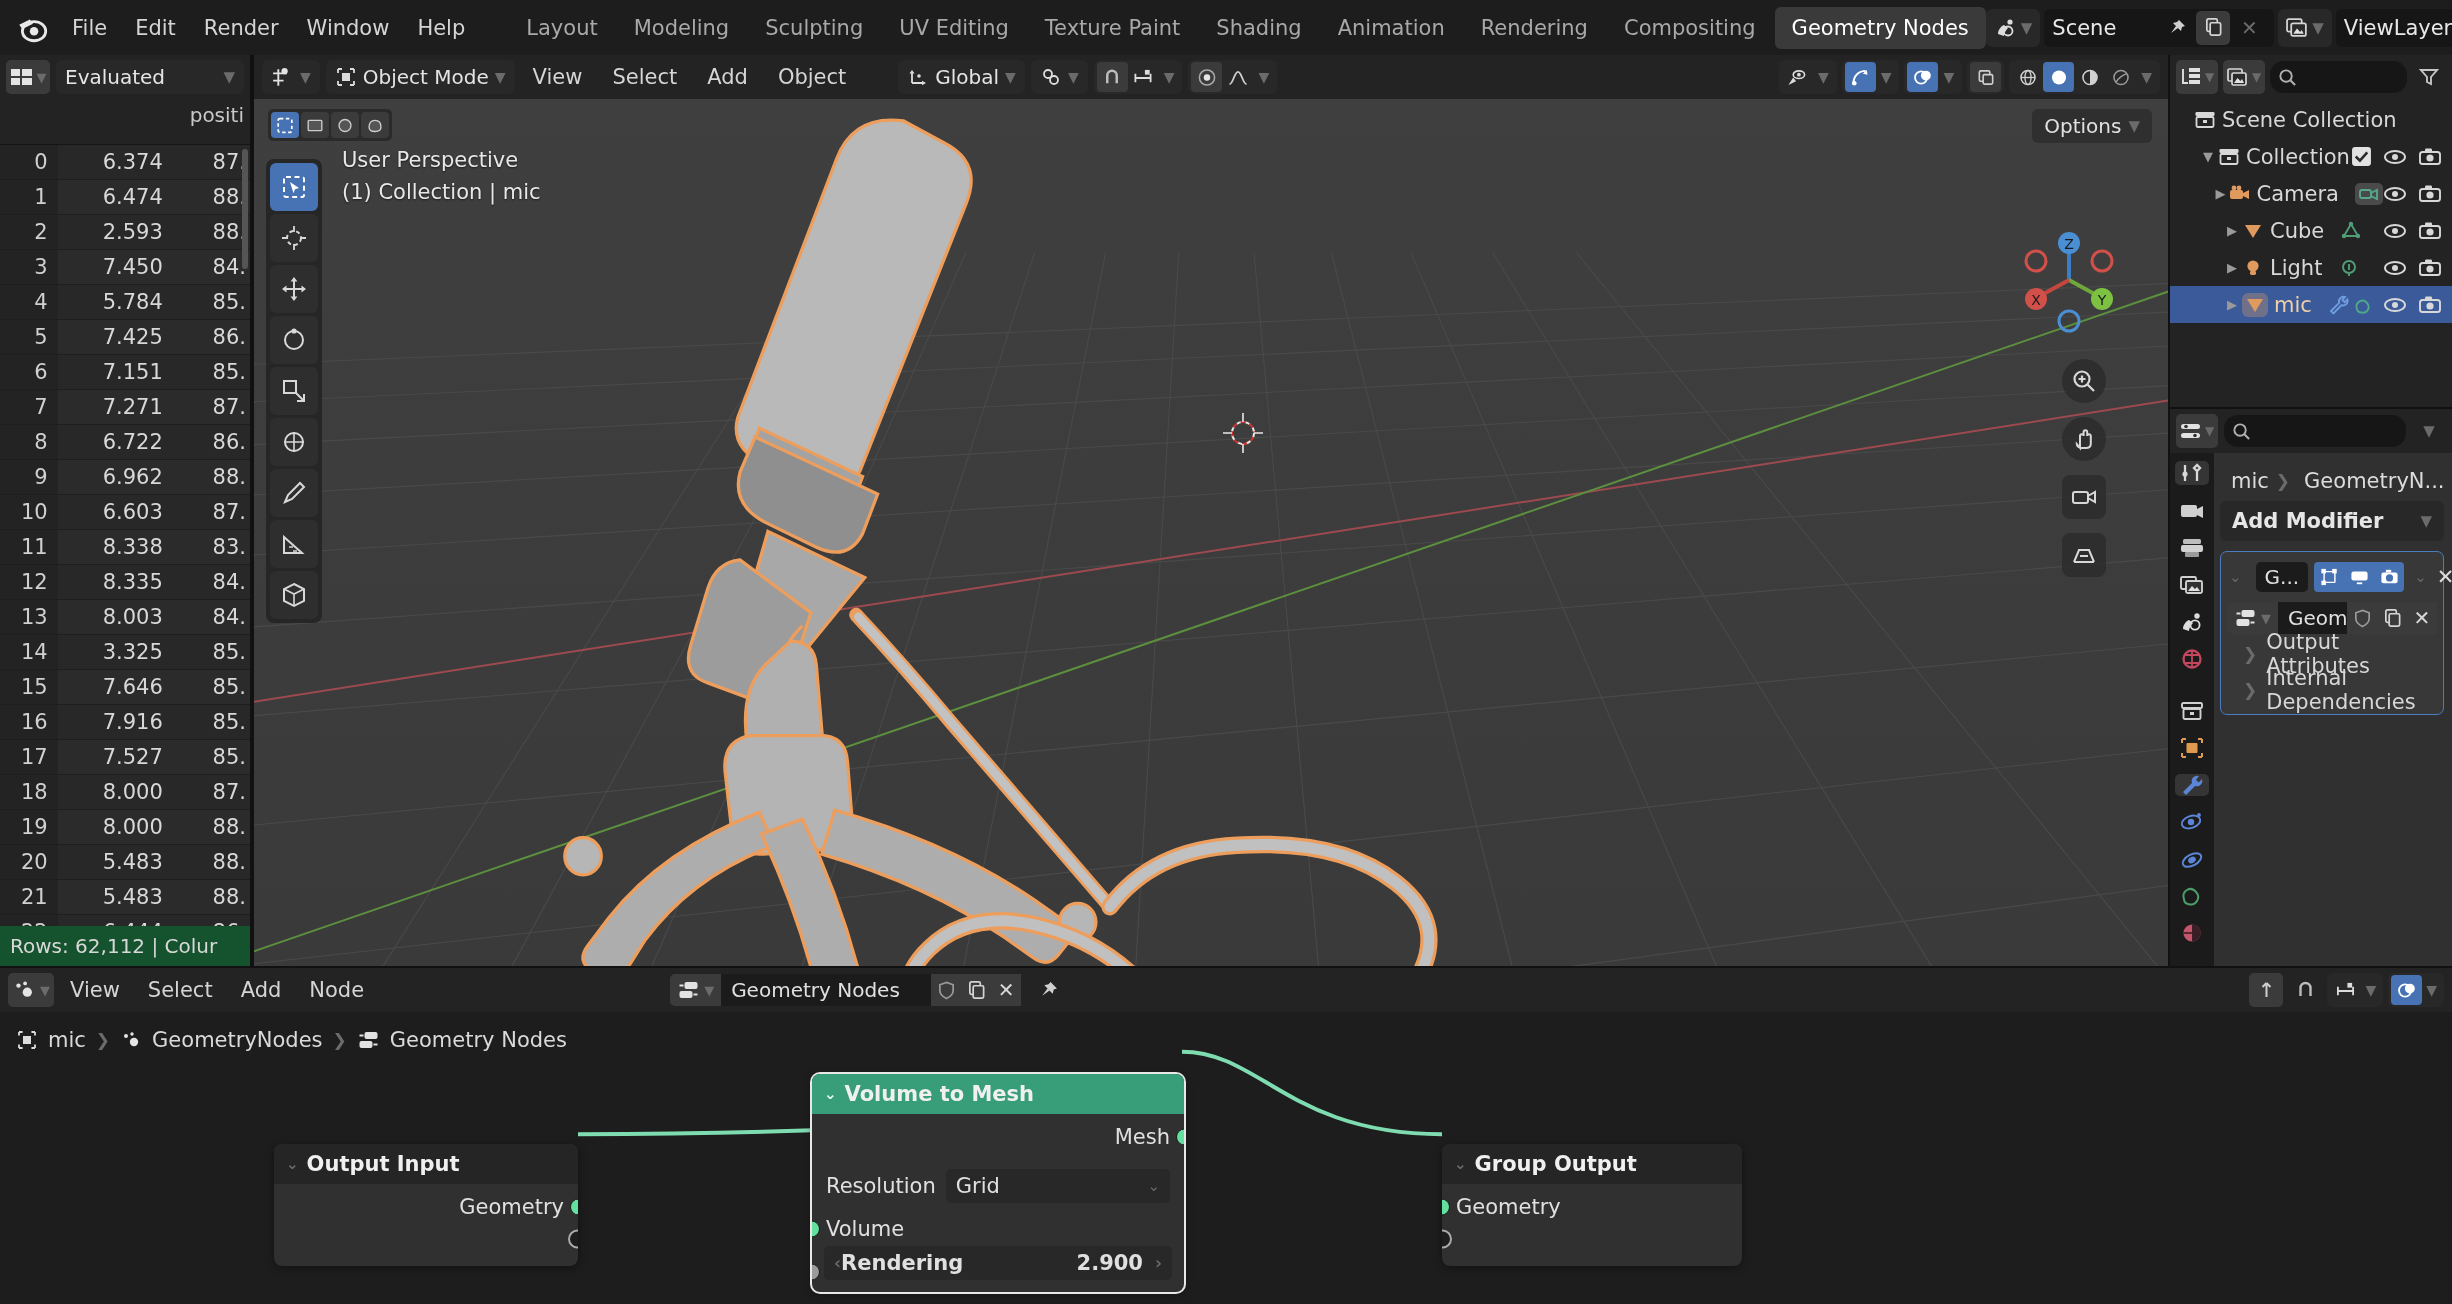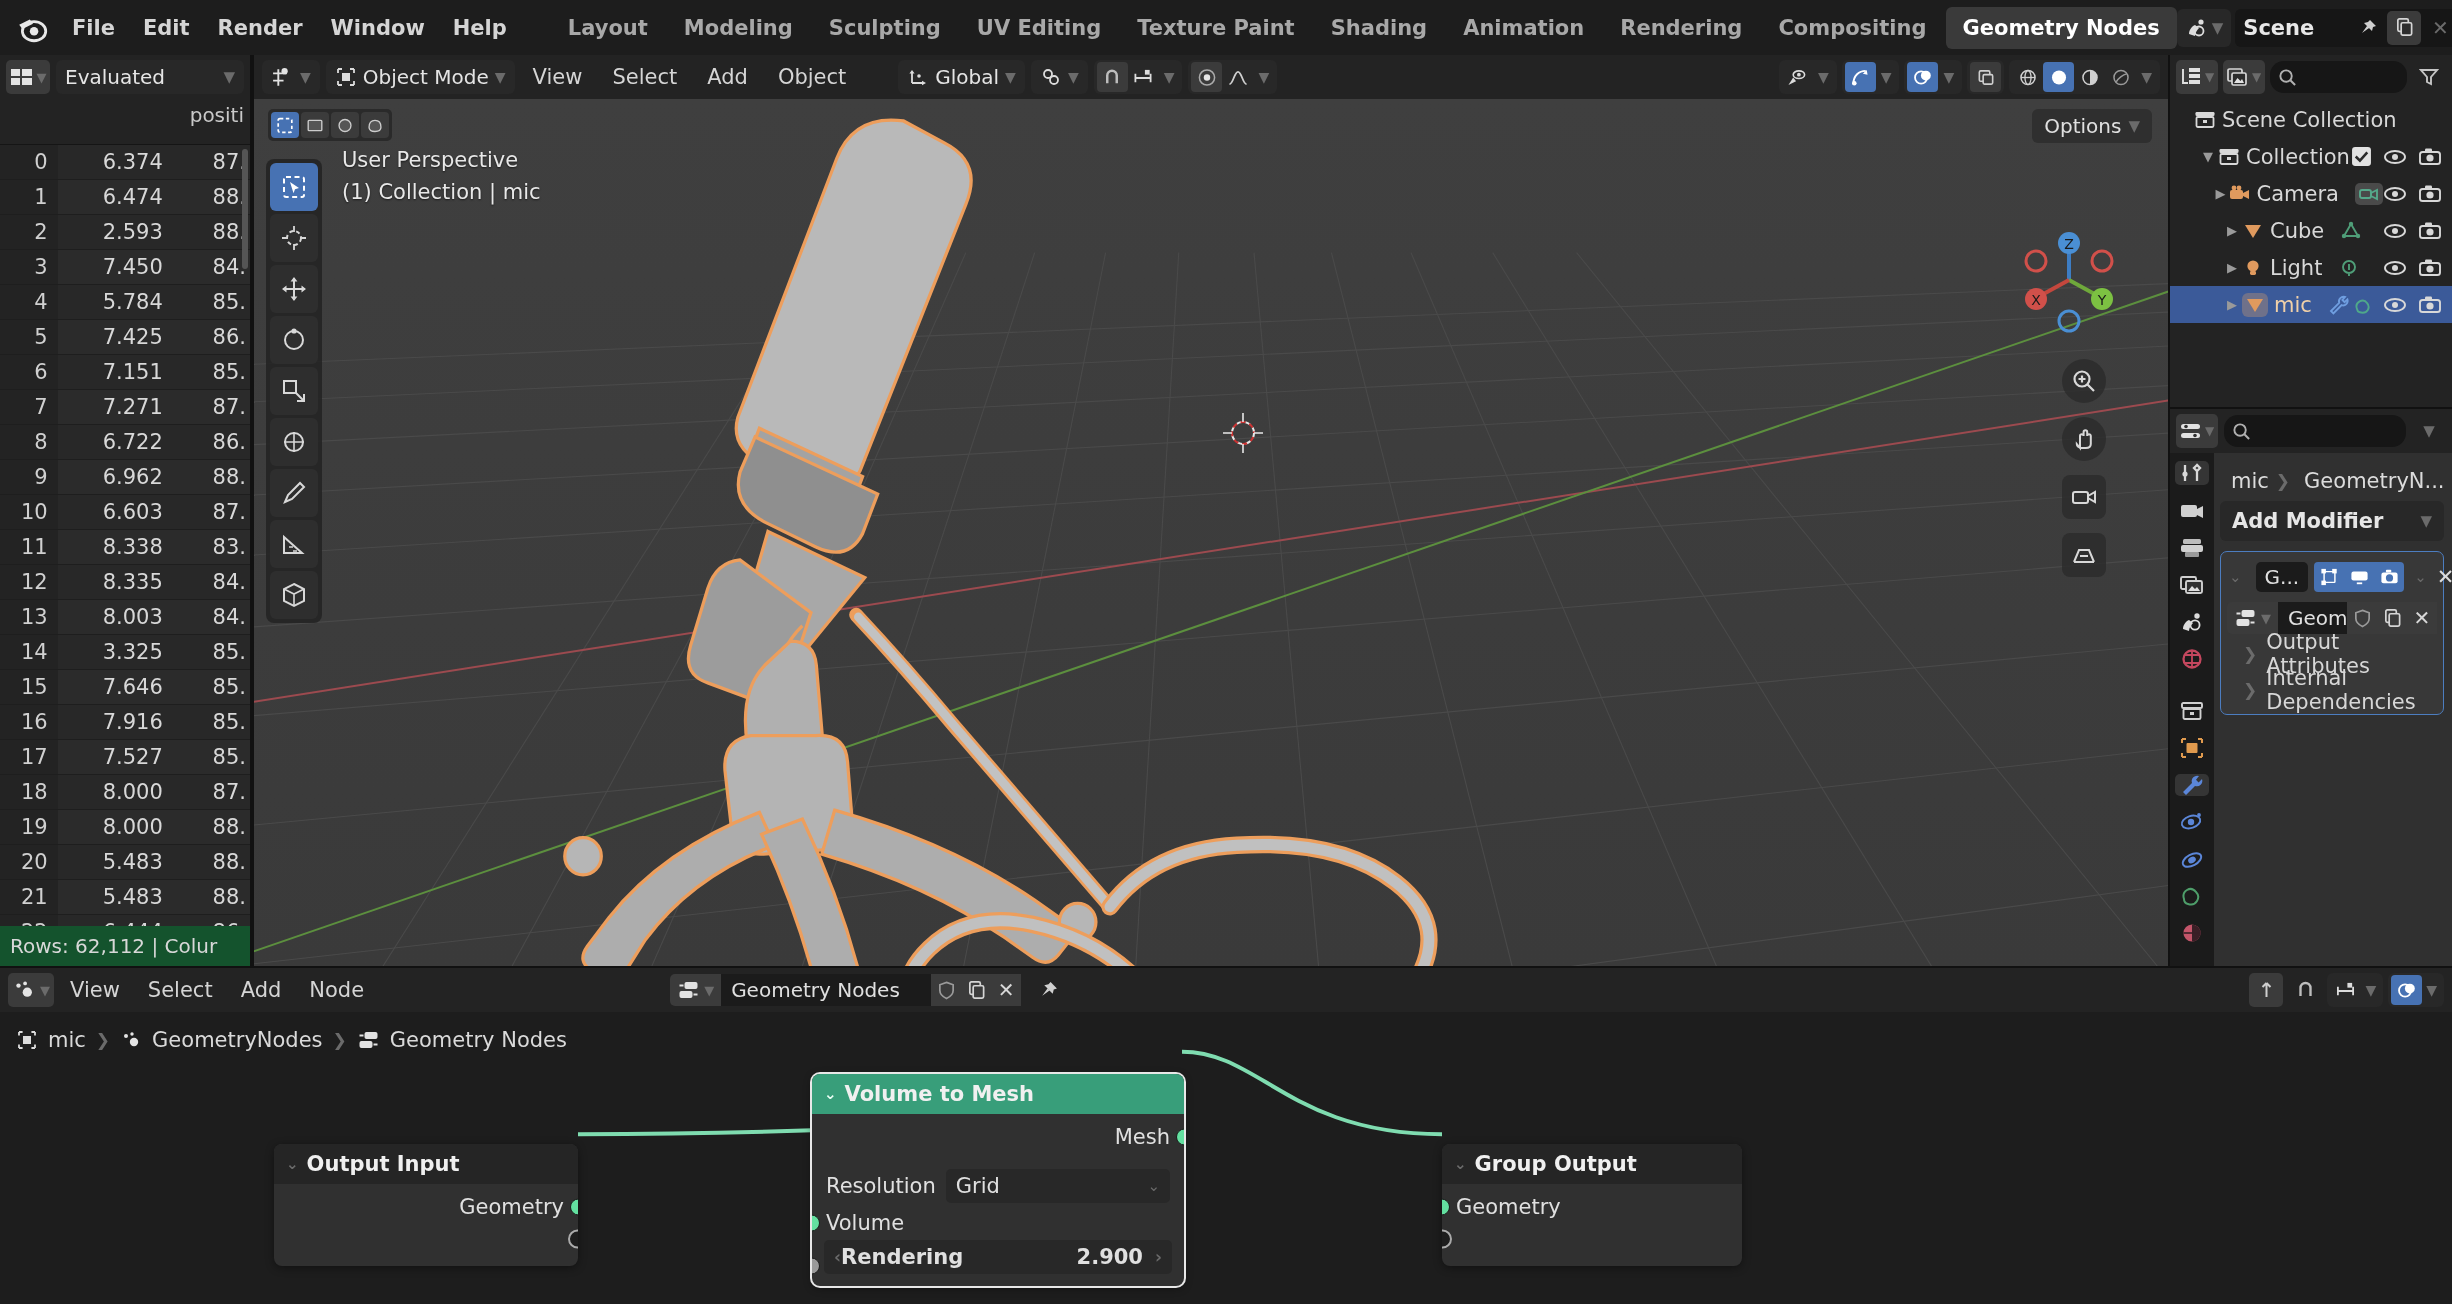--- a/index.html
+++ b/index.html
@@ -8,21 +8,21 @@
     width:2452px; height:1304px; overflow:hidden;
     font-family:"DejaVu Sans", sans-serif;
     color:#e0e0e0; font-size:21px;
     position:relative;
   }
   .app{ position:absolute; inset:0; background:#1a1a1a; display:flex; flex-direction:column; }
 
   
   .topbar{
     height:55px; background:#1d1d1d; display:flex; align-items:center;
-    padding:0 6px; gap:0; flex:0 0 55px; position:relative;font-weight:bold;
+    padding:0 6px; gap:0; flex:0 0 55px; position:relative;
   }
   .blender-logo{ width:40px;height:40px; margin:0 8px 0 10px; display:flex;align-items:center;justify-content:center; }
   .menu-item{
     padding:6px 14px; font-size:21px; color:#d5d5d5; white-space:nowrap; border-radius:4px;
   }
   .tabs{ display:flex; align-items:center; margin-left:30px; gap:2px; }
   .wtab{ padding:9px 17px; font-size:21px; color:#a8a8a8; border-radius:6px; white-space:nowrap;}
   .wtab.active{ background:#3a3a3a; color:#fff; }
   .topbar-right{ margin-left:auto; display:flex; align-items:center; gap:4px; padding-right:8px;}
   .field{
@@ -1312,21 +1312,21 @@
             <span class="sock right"></span>
           </div>
           <div style="height:12px"></div>
           <div class="prop-row">
             <span>Resolution</span>
             <div class="prop-dd">
               <span>Grid</span>
               <span class="dim" style="font-size:15px;">⌄</span>
             </div>
           </div>
-          <div class="sockrow" style="">
+          <div class="sockrow" style="margin-top:6px;">
             <span class="sock left"></span>
             <span>Volume</span>
           </div>
           <div style="position:relative;">
             <span class="sock gray left" style="top:26px;"></span>
             <div class="prop-num">
               <span class="dim" style="font-size:17px;">‹</span>
               <span>Rendering</span>
               <span style="margin-left:auto;margin-right:12px;">2.900</span>
               <span class="dim" style="font-size:17px;">›</span>

